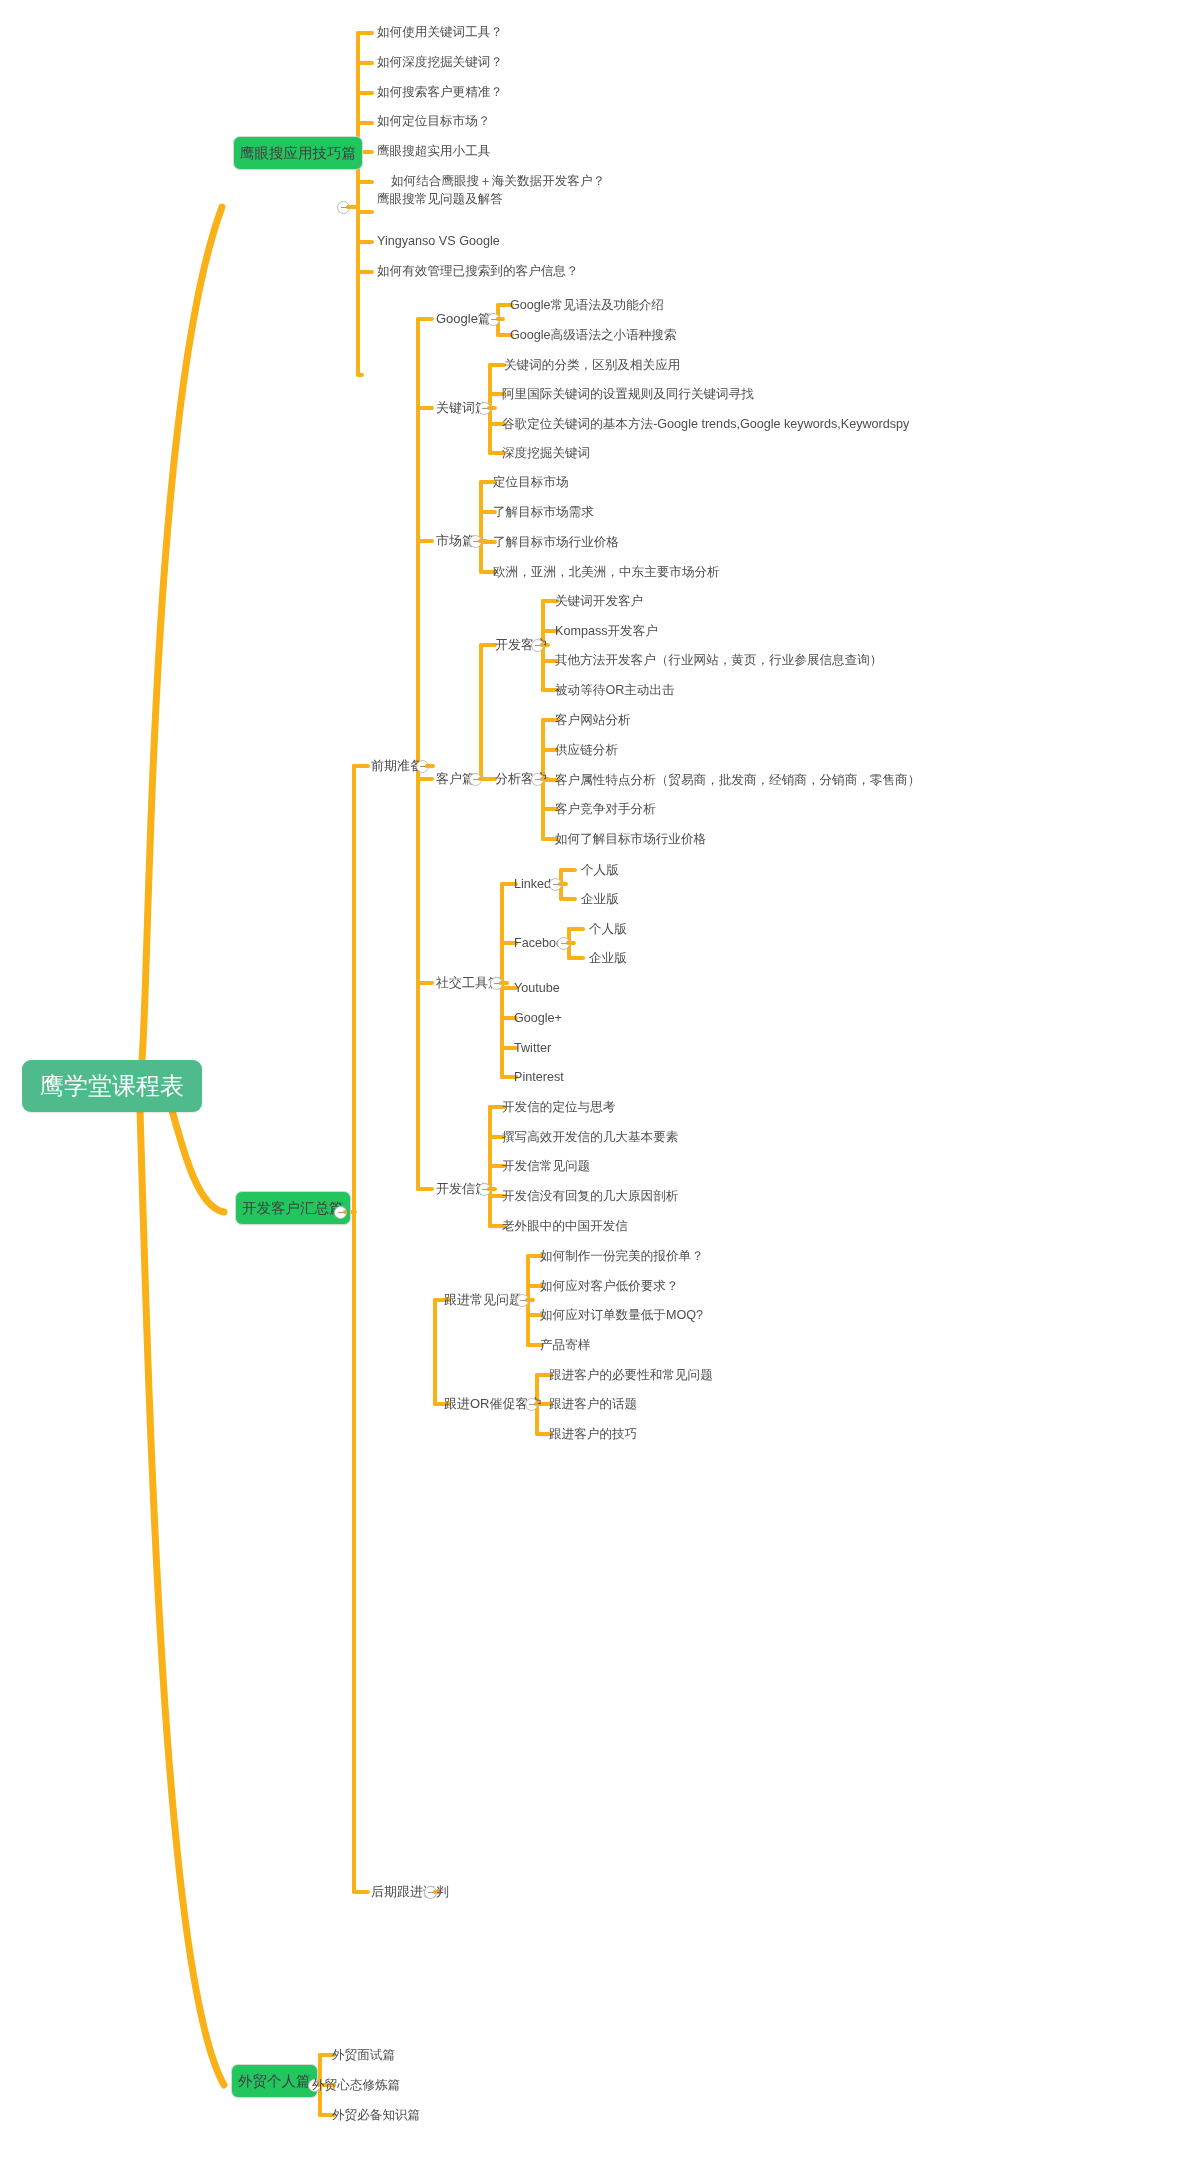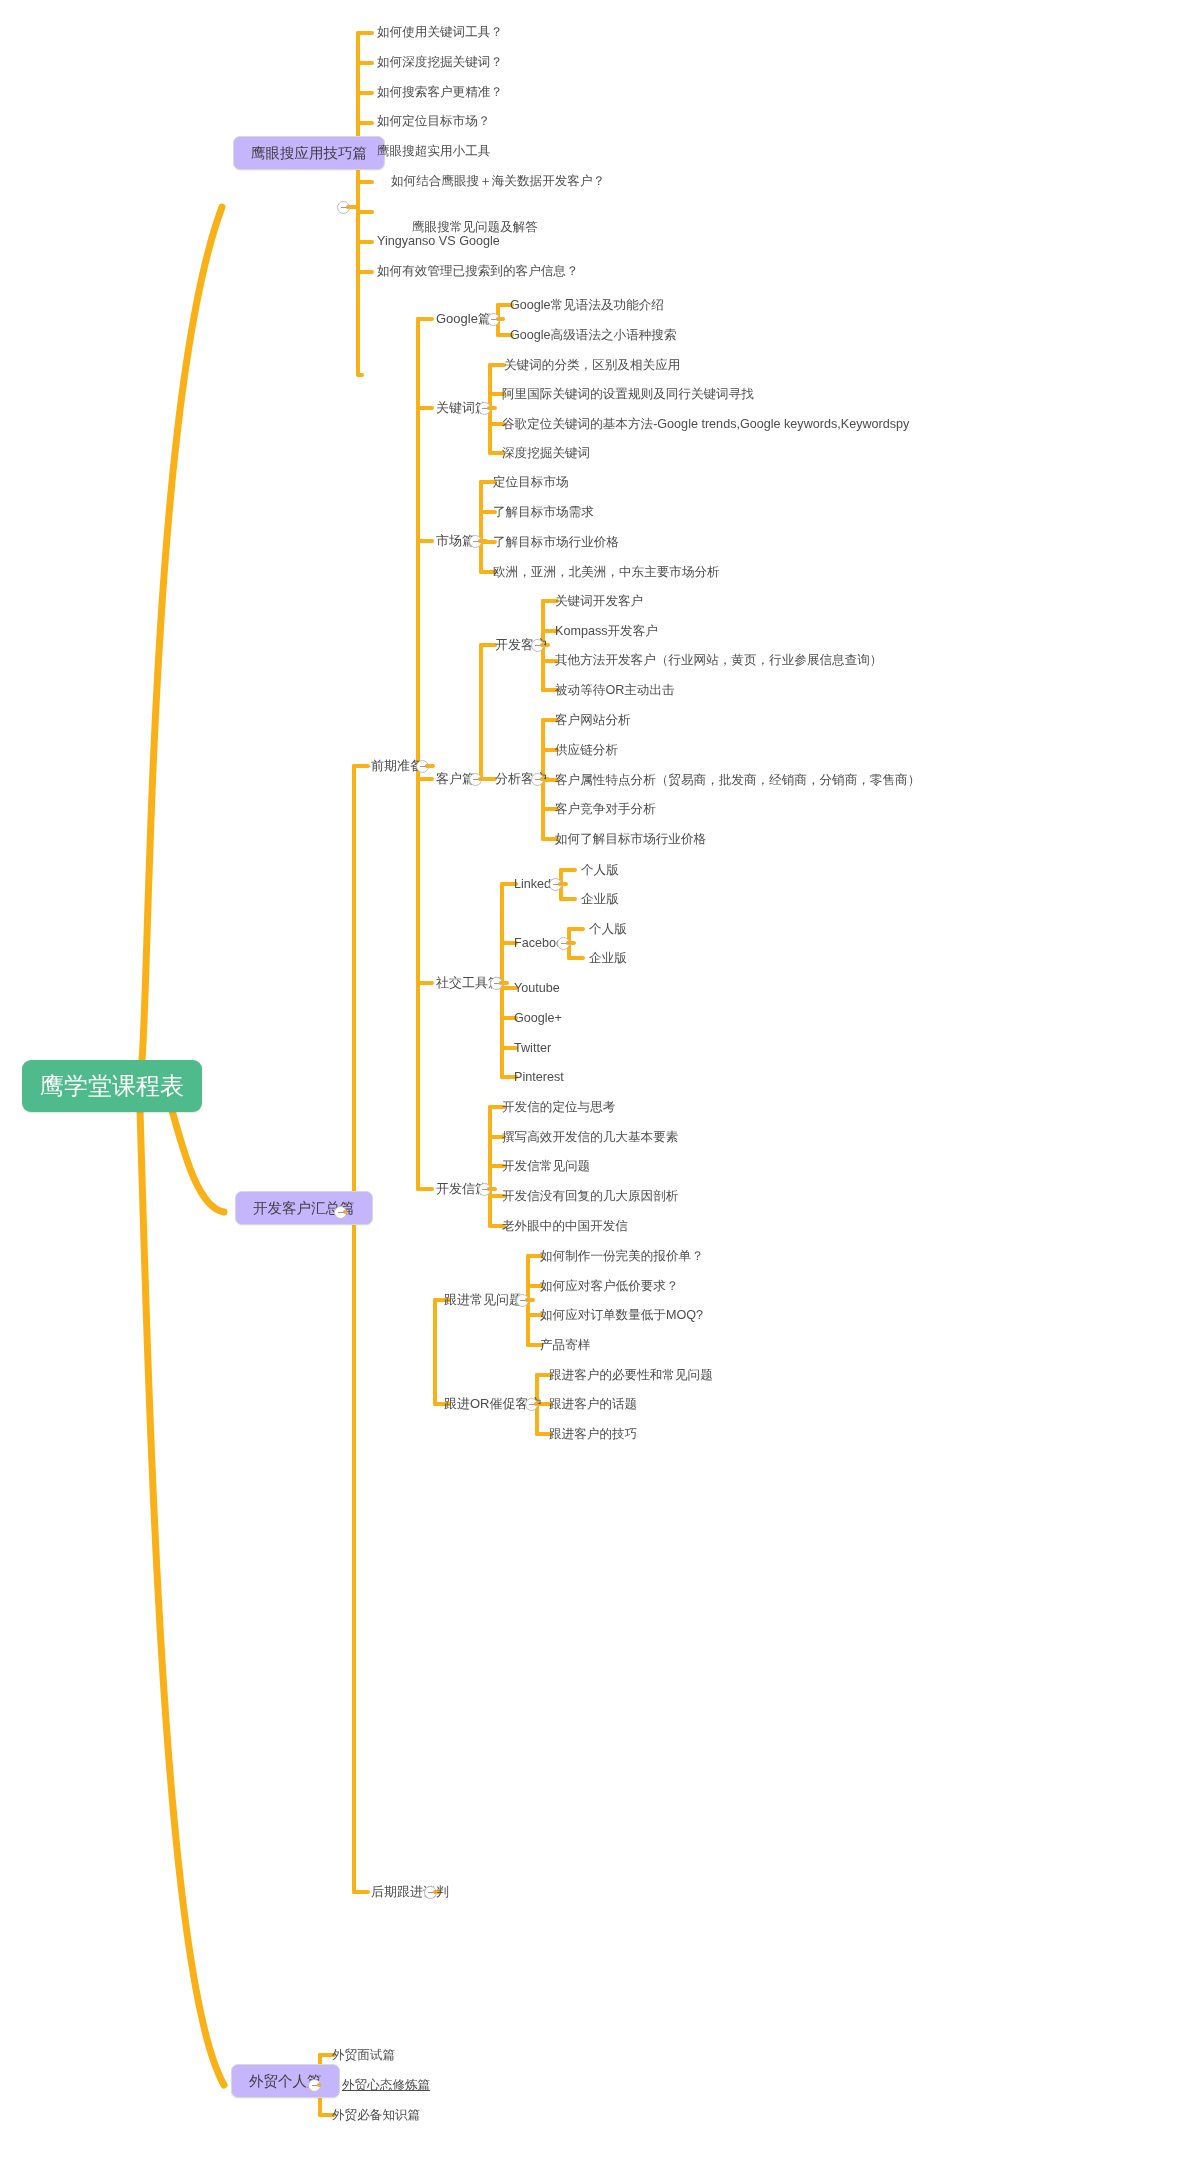--- a/index.html
+++ b/index.html
@@ -28,24 +28,24 @@
     line-height:28px;
     font-weight:400;
     padding:12px 18px;
     border-radius:9px;
     white-space:nowrap;
     box-shadow:0 1px 2px rgba(0,0,0,.12);
   }
   
   .l1{
     position:absolute;
-    background:#c4b5fd;
+    background:#22c55e;
     border:1px solid #d8d8d8;
     border-radius:7px;
-    padding:7px 17px;
+    padding:7px 6px;
     font-size:14.5px;
     line-height:18px;
     color:#3f3f3f;
     white-space:nowrap;
     box-shadow:0 1px 1px rgba(0,0,0,.05);
   }
   
   .l2{
     position:absolute;
     font-size:13px;
@@ -254,21 +254,21 @@
   <div class="l1" style="left:233px; top:136px;">鹰眼搜应用技巧篇</div>
   <span class="toggle" style="left:337px; top:201px;"></span>
   <span class="dot" style="left:346px; top:205px;"></span>
 
   <div class="leaf" style="left:377px; top:25px;">如何使用关键词工具？</div>
   <div class="leaf" style="left:377px; top:55px;">如何深度挖掘关键词？</div>
   <div class="leaf" style="left:377px; top:85px;">如何搜索客户更精准？</div>
   <div class="leaf" style="left:377px; top:114px;text-align:center;">如何定位目标市场？</div>
   <div class="leaf" style="left:377px; top:144px;">鹰眼搜超实用小工具</div>
   <div class="leaf" style="left:391px; top:174px;">如何结合鹰眼搜＋海关数据开发客户？</div>
-  <div class="leaf" style="left:377px; top:220px;margin-left:35px;">鹰眼搜常见问题及解答</div>
+  <div class="leaf" style="left:377px; top:192px;">鹰眼搜常见问题及解答</div>
   <div class="leaf" style="left:377px; top:234px;">Yingyanso VS Google</div>
   <div class="leaf" style="left:377px; top:264px;">如何有效管理已搜索到的客户信息？</div>
 
   <div class="l1" style="left:235px; top:1191px;">开发客户汇总篇</div>
   <span class="toggle" style="left:334px; top:1206px;"></span>
   <span class="dot" style="left:343px; top:1210px;"></span>
 
   <div class="l2" style="left:371px; top:758px;">前期准备</div>
   <span class="toggle" style="left:416px; top:760px;"></span>
   <span class="dot" style="left:425px; top:764px;"></span>
@@ -362,16 +362,16 @@
   <span class="toggle" style="left:525px; top:1398px;"></span>
   <span class="dot" style="left:534px; top:1402px;"></span>
   <div class="leaf" style="left:549px; top:1368px;">跟进客户的必要性和常见问题</div>
   <div class="leaf" style="left:549px; top:1397px;">跟进客户的话题</div>
   <div class="leaf" style="left:549px; top:1427px;">跟进客户的技巧</div>
 
   <div class="l1" style="left:231px; top:2064px;">外贸个人篇</div>
   <span class="toggle" style="left:308px; top:2079px;"></span>
   <span class="dot" style="left:317px; top:2083px;"></span>
   <div class="leaf" style="left:332px; top:2048px;">外贸面试篇</div>
-  <div class="leaf" style="left:342px; top:2078px;text-decoration:underline;">外贸心态修炼篇</div>
+  <div class="leaf" style="left:312px; top:2078px;">外贸心态修炼篇</div>
   <div class="leaf" style="left:332px; top:2108px;text-align:right;">外贸必备知识篇</div>
 
 </div>
 
 </body></html>

